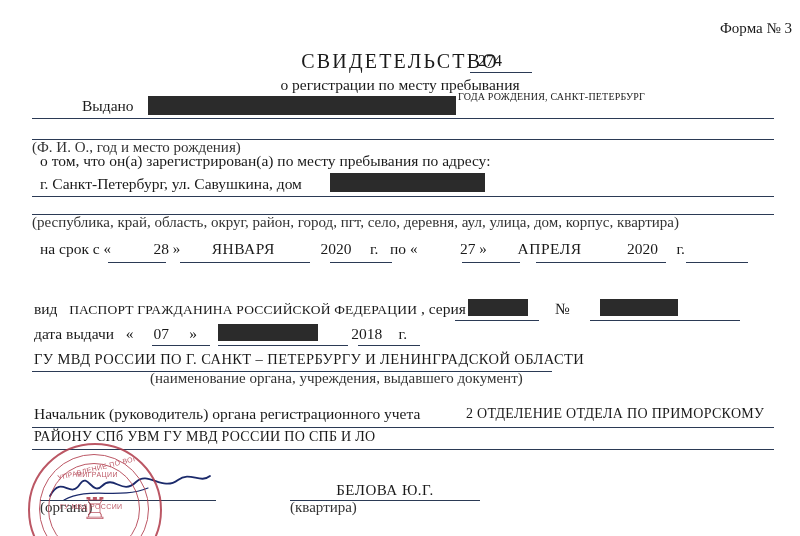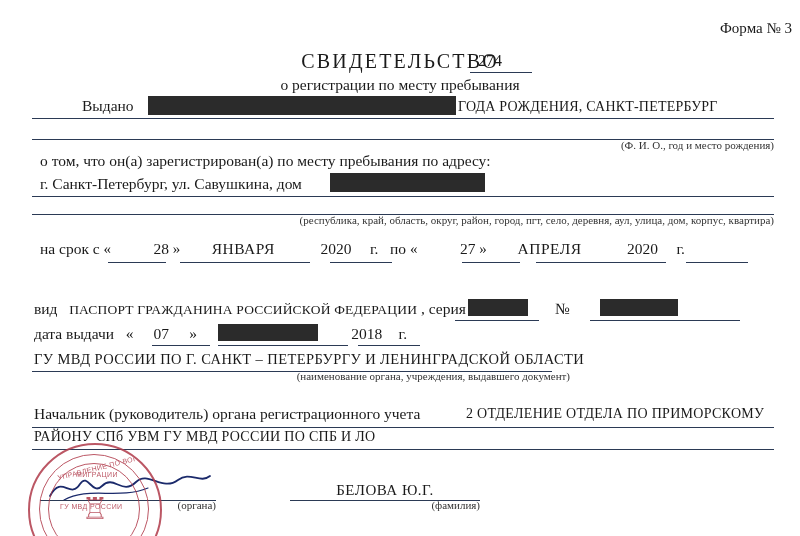--- a/index.html
+++ b/index.html
@@ -23,23 +23,23 @@
   }
 
   
   .abs { position: absolute; }
   .line {
     position: absolute;
     border-bottom: 1px solid #2b3a55;
     height: 0;
   }
   .caption {
-    font-size: 11px;
+    font-size: 15px;
     color: #333;
-    text-align: right;
+    text-align: left;
     font-family: "Liberation Serif", serif;
   }
 
   
   #form-no {
     right: 8px;
     top: 20px;
     font-size: 15px;
   }
   #doc-title {
@@ -76,22 +76,22 @@
   }
   #issued-redact {
     left: 148px;
     top: 96px;
     width: 308px;
     height: 19px;
     background: #2b2b2b;
   }
   #issued-value {
     left: 458px;
-    top: 99px;
-    font-size: 14px;
+    top: 91px;
+    font-size: 10px;
     letter-spacing: 0.2px;
   }
   #issued-line-1 {
     left: 32px;
     top: 118px;
     width: 742px;
   }
   #issued-line-2 {
     left: 32px;
     top: 139px;
@@ -403,21 +403,21 @@
 
   <svg class="abs" id="signature-mark" viewBox="0 0 170 36">
     <path d="M6 26 C 18 4, 26 30, 36 14 C 44 2, 48 26, 58 16 C 70 4, 78 26, 92 12 C 104 0, 118 22, 134 10 C 146 1, 156 14, 166 6" fill="none" stroke="#1b2a6b" stroke-width="1.8" stroke-linecap="round"></path>
     <path d="M20 30 C 44 16, 74 30, 104 18" fill="none" stroke="#1b2a6b" stroke-width="1.2" stroke-linecap="round"></path>
   </svg>
   <div class="line" id="sign-line"></div>
   <div class="abs caption" id="sign-caption">(органа)</div>
 
   <div class="abs" id="name-value">БЕЛОВА Ю.Г.</div>
   <div class="line" id="name-line"></div>
-  <div class="abs caption" id="name-caption">(фамилия)</div>
+  <div class="abs caption" id="name-caption">(квартира)</div>
 
   <div class="abs" id="stamp">
     <div class="inner-ring"></div>
     <div class="inner-ring2"></div>
     <div class="stamp-eagle">♖</div>
     <div class="stamp-text" id="stamp-top-text">УПРАВЛЕНИЕ ПО ВОПРОСАМ</div>
     <div class="stamp-text" id="stamp-top-text2">МИГРАЦИИ</div>
     <div class="stamp-text" id="stamp-mid-text">ГУ МВД РОССИИ</div>
 
   </div>

